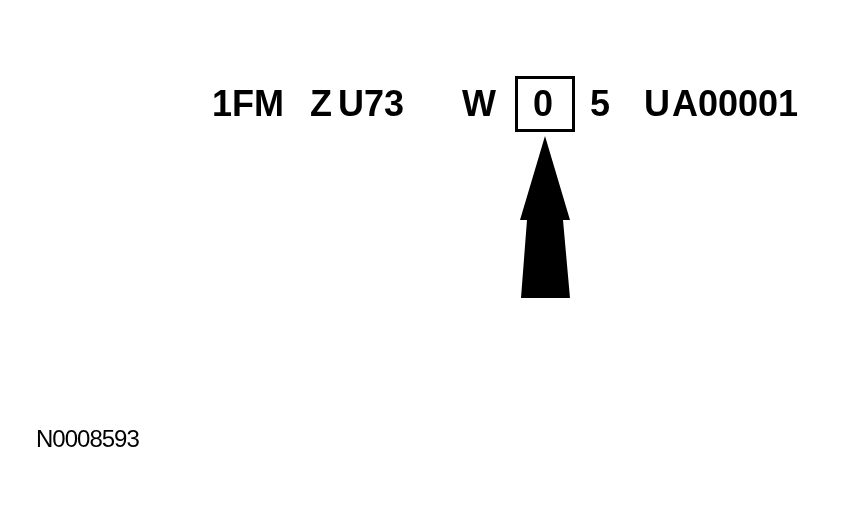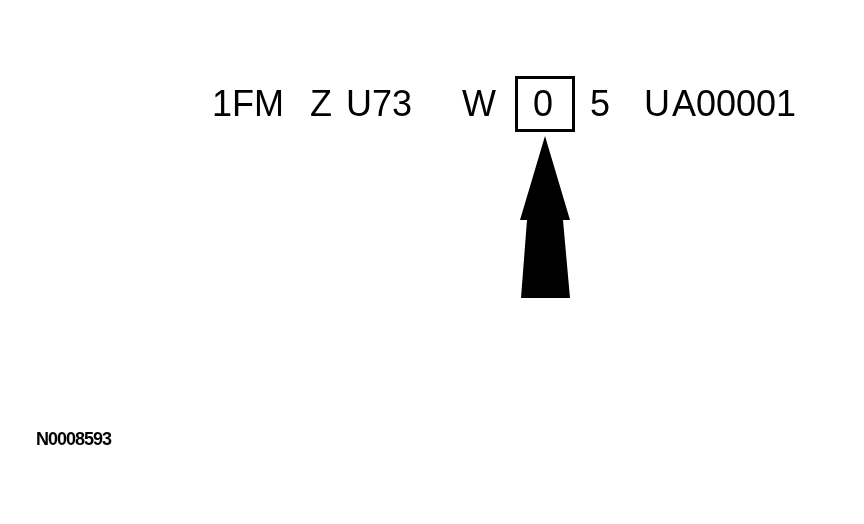--- a/index.html
+++ b/index.html
@@ -1,28 +1,28 @@
 <!DOCTYPE html>
 <html><head>
   <meta charset="utf-8">
   <style>
     html, body { margin: 0; padding: 0; background: #ffffff; }
     body { width: 864px; height: 524px; position: relative; overflow: hidden; font-family: "Liberation Sans", "DejaVu Sans", sans-serif; color: #000; }
-    .seg { position: absolute; top: 84px; font-weight: normal; font-size: 36px; line-height: 40px; white-space: pre; }
+    .seg { position: absolute; top: 84px; font-weight: bold; font-size: 36px; line-height: 40px; white-space: pre; }
     .box { position: absolute; left: 515px; top: 76px; width: 54px; height: 50px; border: 3px solid #000; }
     .arrow { position: absolute; left: 515px; top: 134px; }
-    .ref { position: absolute; left: 36px; top: 424px; font-size: 18px; line-height: 30px; letter-spacing: -1px; font-weight: bold; }
+    .ref { position: absolute; left: 36px; top: 424px; font-size: 24px; line-height: 30px; letter-spacing: -1px; }
   </style>
 </head>
 <body>
 
 <div>
   <span class="seg" style="left:212px">1FM</span>
   <span class="seg" style="left:310px">Z</span>
-  <span class="seg" style="left:346px">U73</span>
+  <span class="seg" style="left:338px">U73</span>
   <span class="seg" style="left:462px">W</span>
   <div class="box"></div>
   <span class="seg" style="left:533px">0</span>
   <span class="seg" style="left:590px">5</span>
   <span class="seg" style="left:644px">U</span>
   <span class="seg" style="left:672px">A00001</span>
 
   <svg class="arrow" width="60" height="168" viewBox="0 0 60 168">
     <polygon points="30,2 5,86 12,86 6,164 55,164 48,86 55,86" fill="#000"></polygon>
   </svg>

